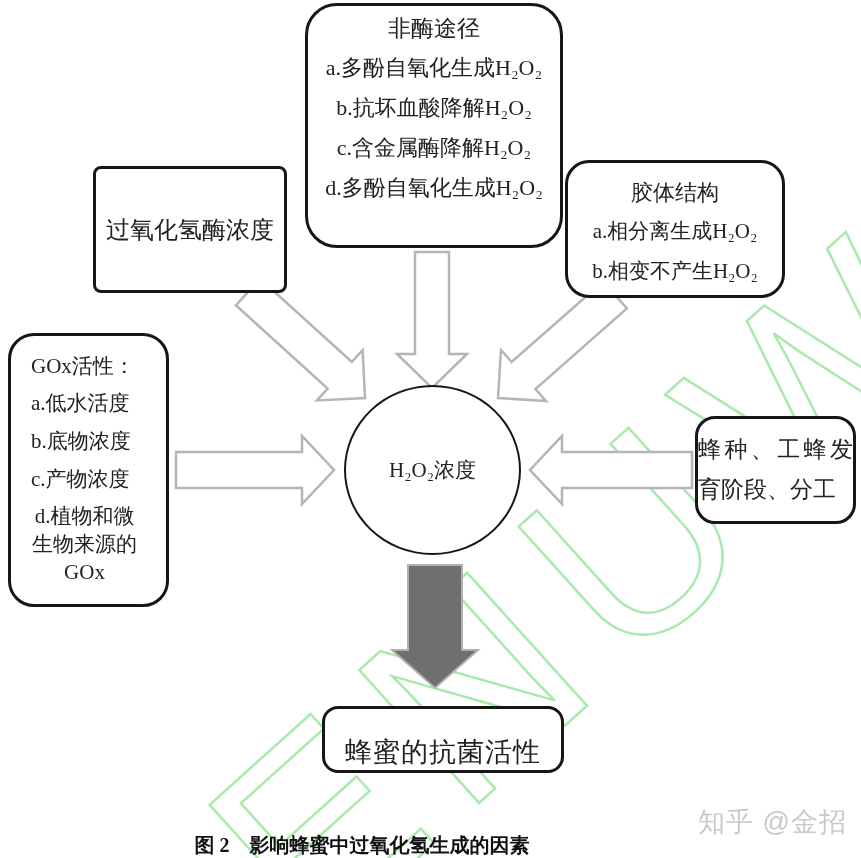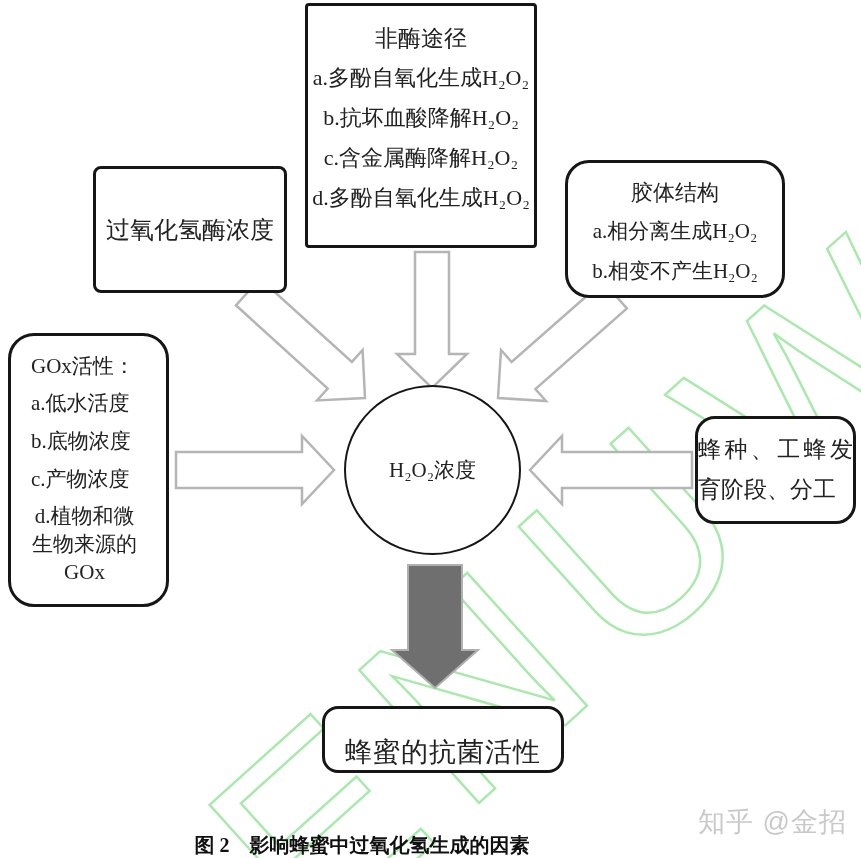--- a/index.html
+++ b/index.html
@@ -12,21 +12,21 @@
   .stage{position:absolute;inset:0;}
   svg.layer{position:absolute;left:0;top:0;pointer-events:none;}
   .wm{z-index:0;}
   .arrows{z-index:1;}
   .node{
     position:absolute;z-index:2;background:#fff;
     border:3px solid #161616;box-sizing:border-box;
   }
   .node .title{text-align:center;}
   .line{white-space:nowrap;}
-  .box-nonenzyme{left:305px;top:3px;width:232px;height:245px;border-radius:4px;padding-top:14px;font-size:22px;}
+  .box-nonenzyme{left:305px;top:3px;width:258px;height:245px;border-radius:32px;padding-top:4px;font-size:22px;}
   .box-nonenzyme .title{font-size:23px;line-height:38px;}
   .box-nonenzyme .line{text-align:center;line-height:40px;}
   .box-catalase{left:93px;top:166px;width:194px;height:127px;border-radius:8px;display:flex;align-items:center;justify-content:center;font-size:24px;}
   .box-colloid{left:565px;top:160px;width:220px;height:138px;border-radius:24px;padding-top:12px;font-size:21px;}
   .box-colloid .title{font-size:22px;line-height:36px;}
   .box-colloid .line{text-align:center;line-height:40px;}
   .box-gox{left:8px;top:333px;width:161px;height:274px;border-radius:26px;padding:12px 0 0 20px;font-size:21px;}
   .box-gox .title{text-align:left;font-size:21px;line-height:36px;}
   .box-gox .line{line-height:38px;}
   .box-gox .wrap-item{white-space:normal;text-align:center;line-height:28px;padding-right:28px;margin-top:4px;}

